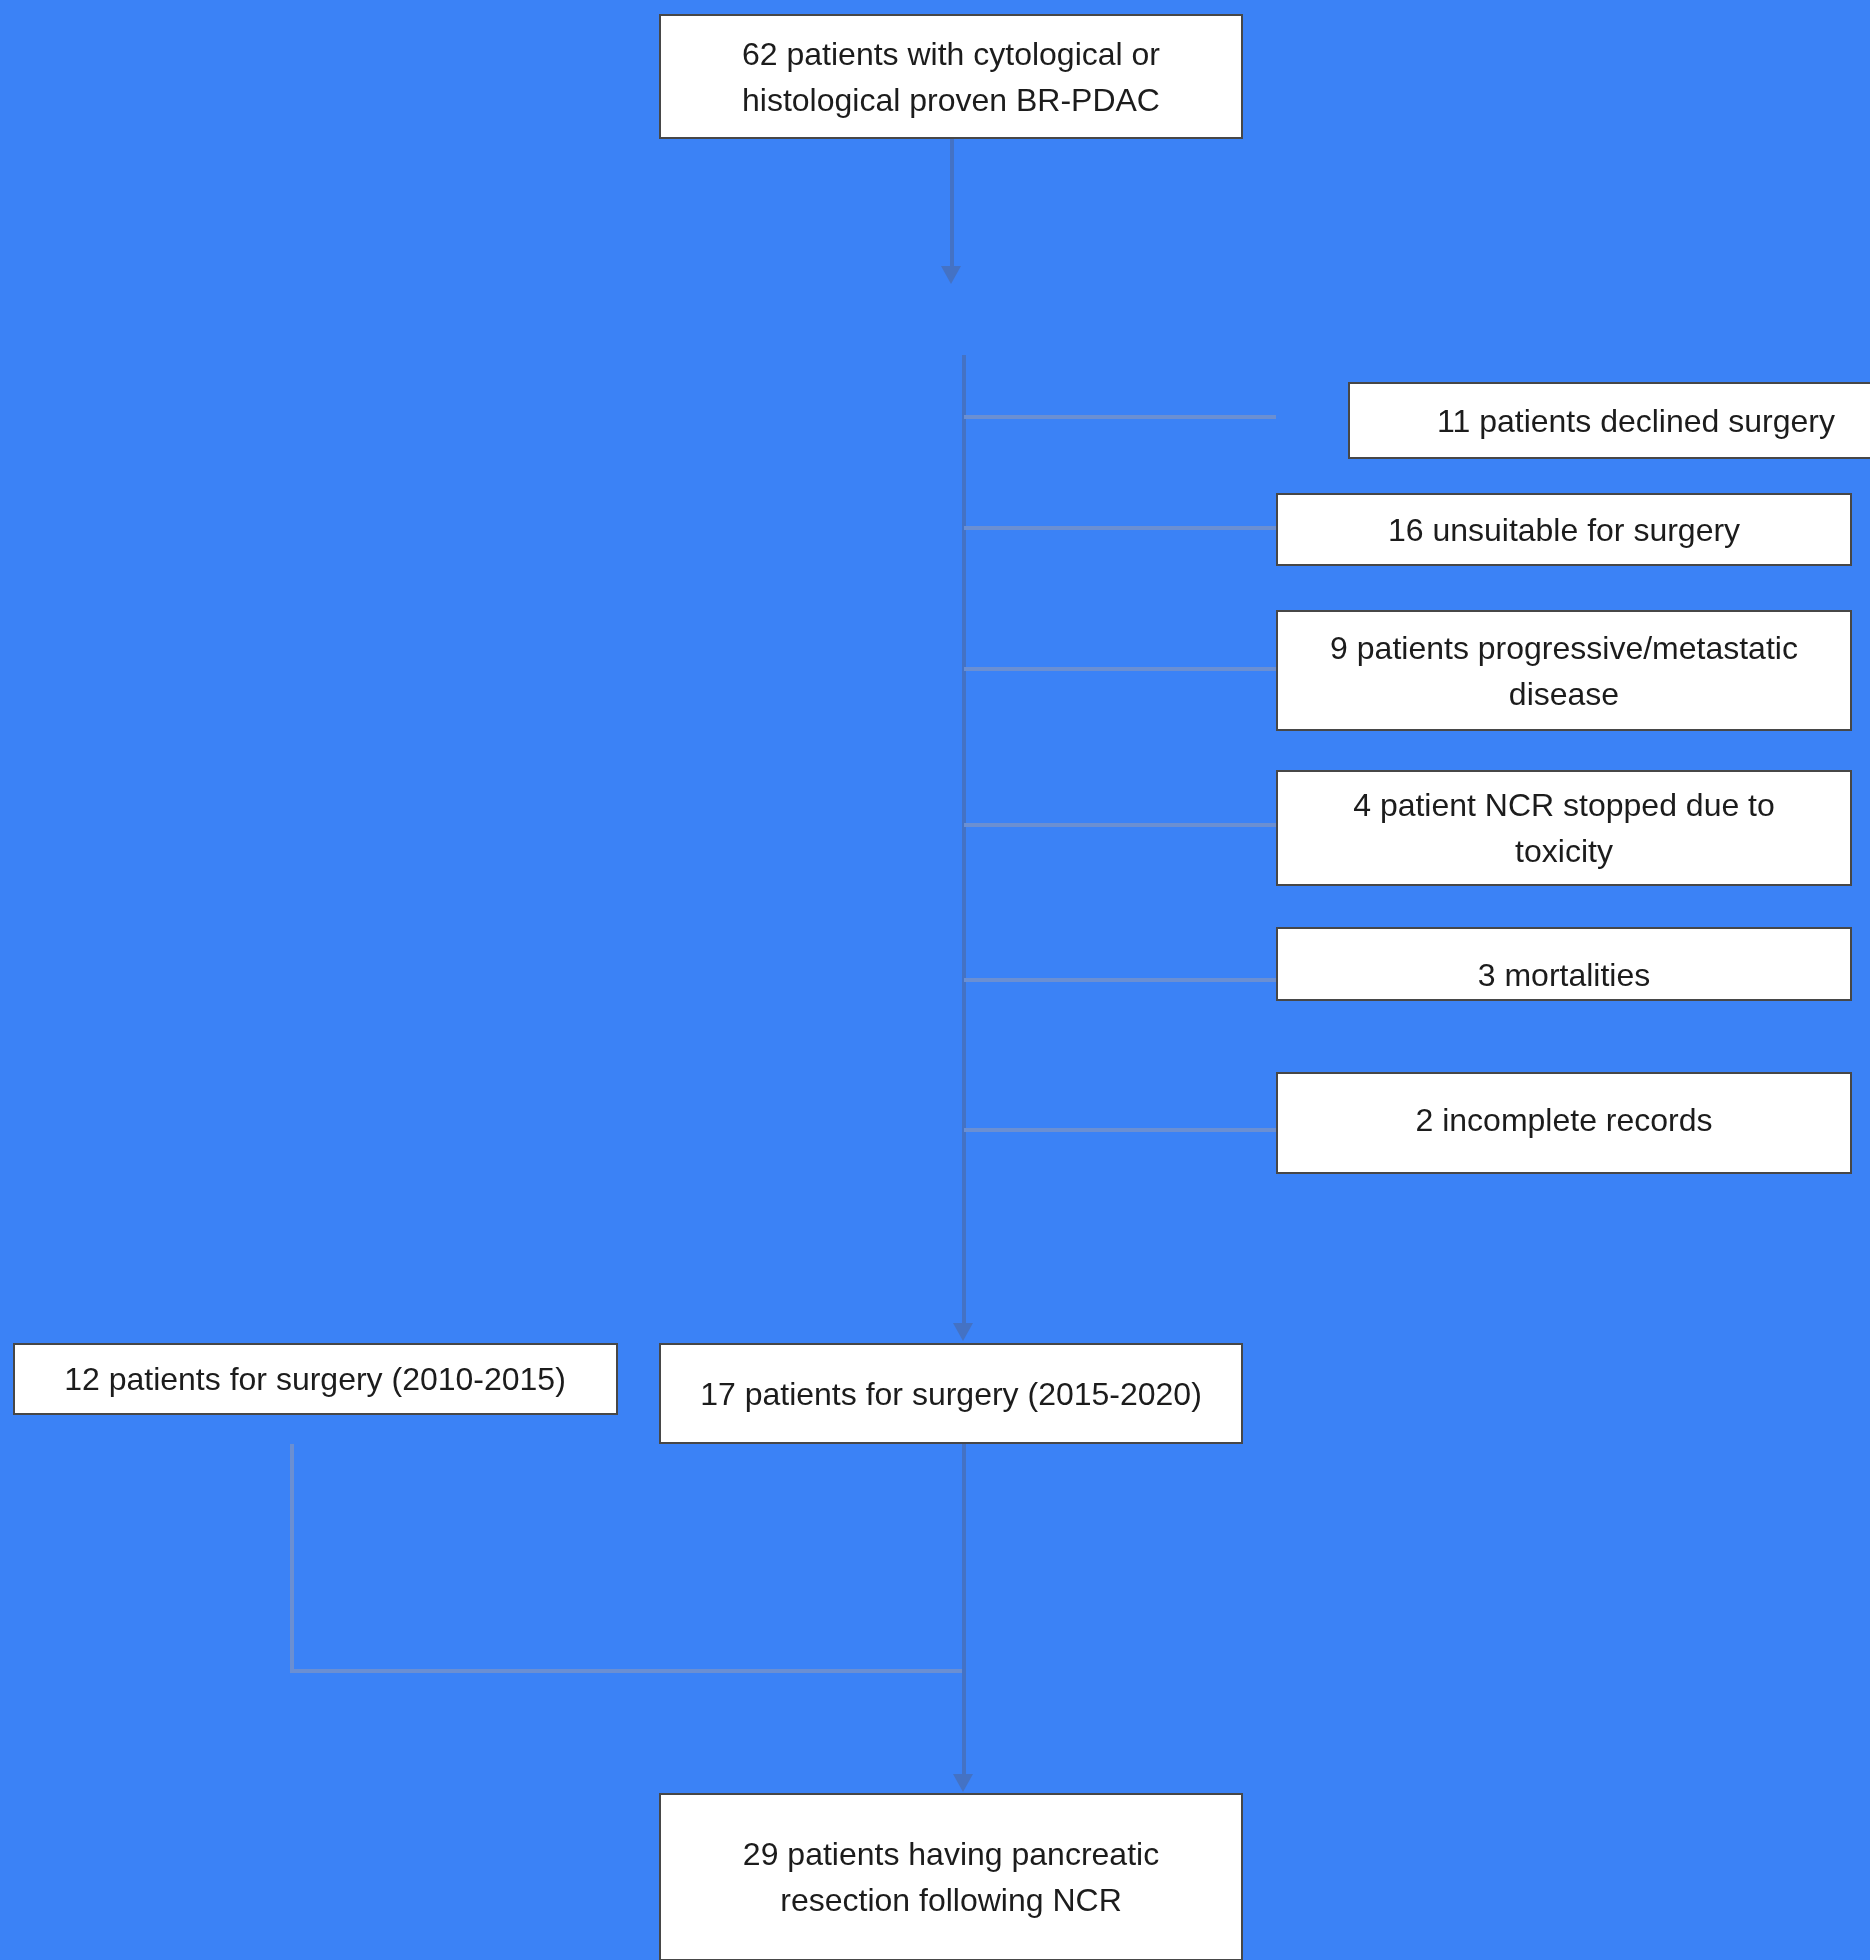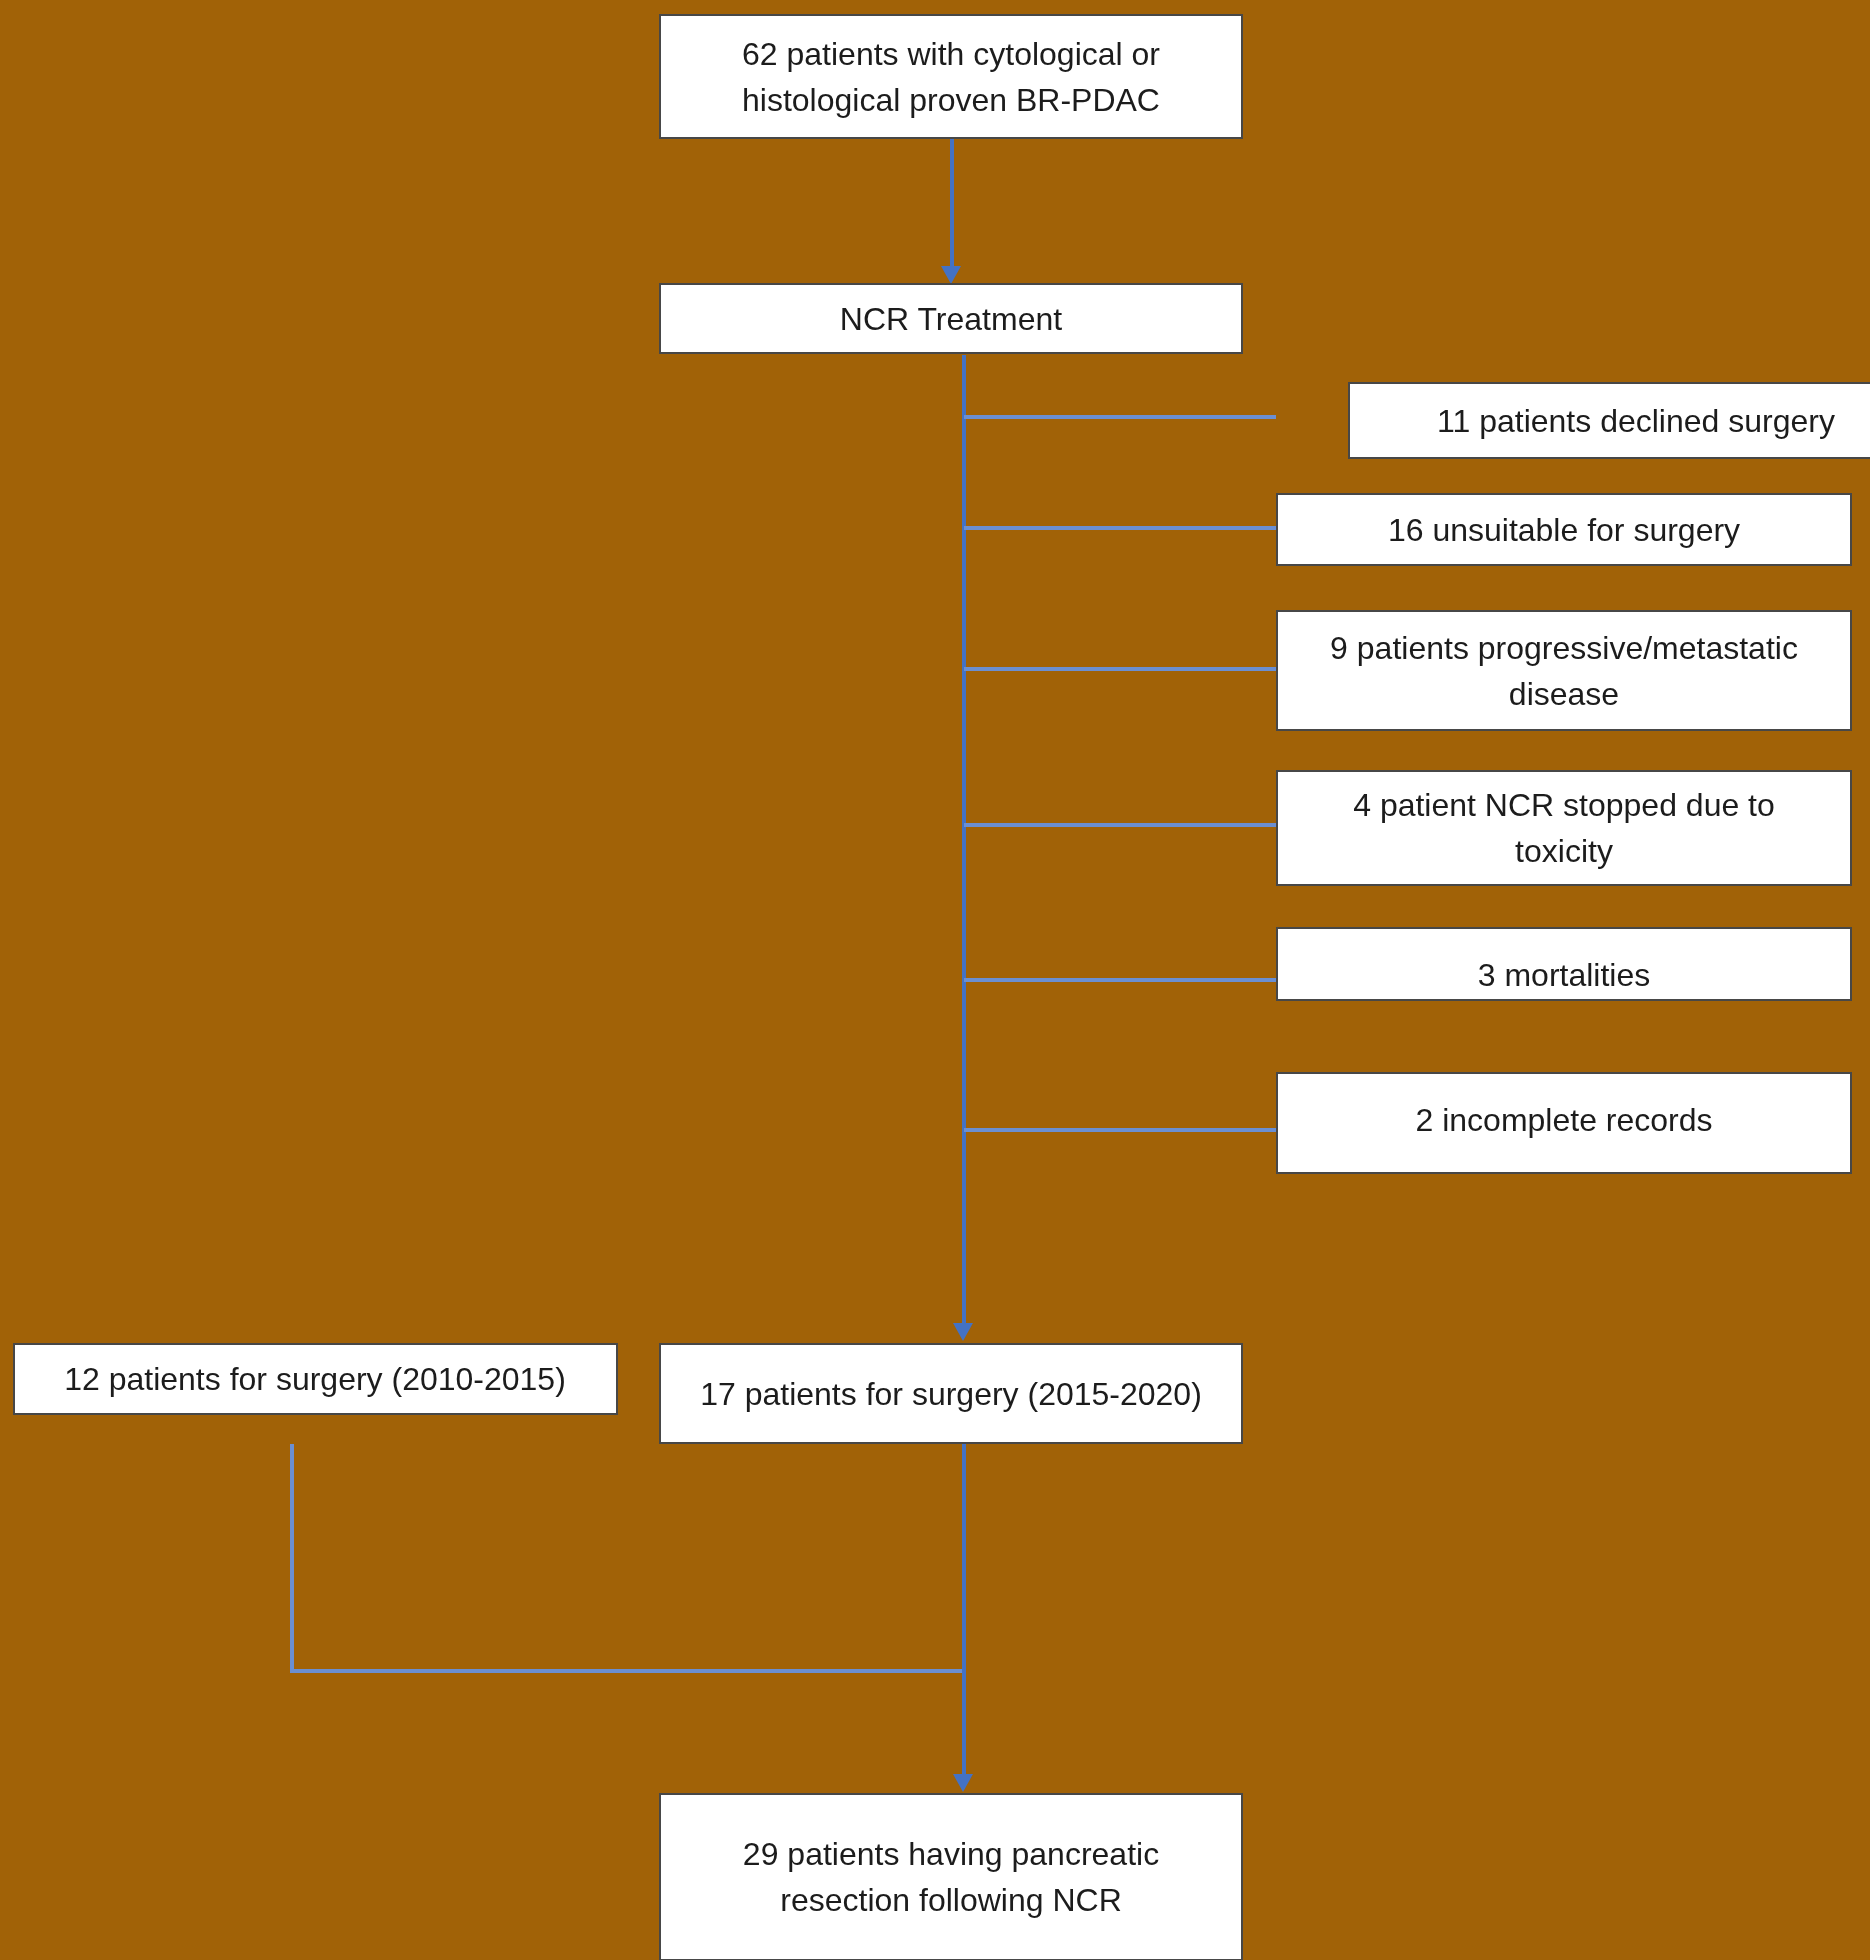--- a/index.html
+++ b/index.html
@@ -4,21 +4,21 @@
 <style>
   html, body {
     margin: 0;
     padding: 0;
     background: #ffffff;
   }
   .canvas {
     position: relative;
     width: 1870px;
     height: 1960px;
-    background: #a16207;
+    background: #3b82f6;
     font-family: "Liberation Sans", sans-serif;
     color: #1c1c1c;
   }
   .box {
     position: absolute;
     box-sizing: border-box;
     background: #ffffff;
     border: 2.7px solid #474747;
     display: flex;
     align-items: center;
@@ -99,21 +99,20 @@
   <div class="line branch c-branch6"></div>
 
   <div class="line branch c-left-drop"></div>
   <div class="line branch c-elbow-h"></div>
   <div class="line c-spine2"></div>
   <div class="arrowhead c-spine2-head"></div>
 
   <div class="box n-enrolled">62 patients with cytological or
 histological proven BR-PDAC</div>
 
-  <div class="box n-ncr">NCR Treatment</div>
 
   <div class="box n-declined">11 patients declined surgery</div>
 
   <div class="box n-unsuitable">16 unsuitable for surgery</div>
 
   <div class="box n-progressive">9 patients progressive/metastatic
 disease</div>
 
   <div class="box n-toxicity">4 patient NCR stopped due to
 toxicity</div>

